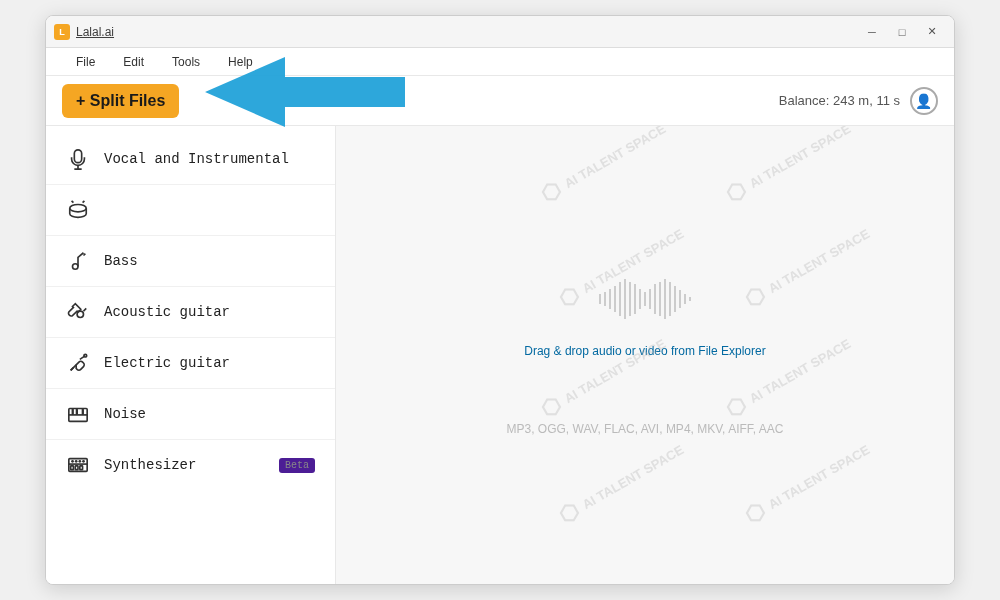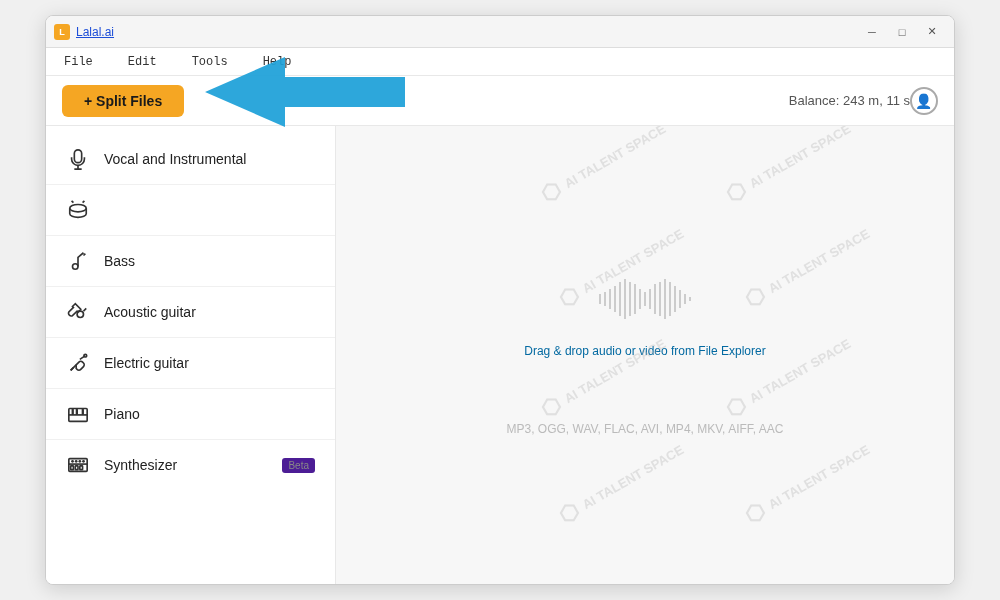--- a/index.html
+++ b/index.html
@@ -51,21 +51,21 @@
       display: flex;
       align-items: center;
       justify-content: center;
       font-size: 9px;
       color: white;
       font-weight: bold;
     }
 
     .title-text {
       font-size: 12px;
-      color: #1d4ed8;
+      color: #404040;
       text-decoration: underline;
     }
 
     .window-controls {
       display: flex;
       gap: 2px;
     }
 
     .win-btn {
       width: 28px;
@@ -81,23 +81,22 @@
       border-radius: 3px;
     }
 
     
     .menu-bar {
       height: 28px;
       background: #fff;
       border-bottom: 1px solid #e8e8e8;
       display: flex;
       align-items: center;
-      padding: 0 8px;
-      gap: 15px;
-      font-family: Liberation Mono, monospace;
+      padding: 0 20px;
+      gap: 8px;
     }
 
     .menu-item {
       padding: 4px 10px;
       font-size: 12px;
       color: #333;
       cursor: pointer;
       border-radius: 3px;
     }
 
@@ -110,33 +109,33 @@
       align-items: center;
       justify-content: space-between;
       padding: 0 16px;
     }
 
     .split-files-btn {
       background: #f5a623;
       color: #1a1a1a;
       border: none;
       border-radius: 6px;
-      padding: 8px 22px;
-      font-size: 14px;
+      padding: 8px 14px;
+      font-size: 16px;
       font-weight: 600;
       cursor: pointer;
       display: flex;
       align-items: center;
       gap: 6px;
     }
 
     .balance-area {
       display: flex;
       align-items: center;
-      gap: 0;
+      gap: 10px;
       font-size: 13px;
       color: #555;
     }
 
     .account-icon {
       width: 28px;
       height: 28px;
       border: 2px solid #aaa;
       border-radius: 50%;
       display: flex;
@@ -164,20 +163,21 @@
     }
 
     .sidebar-item {
       display: flex;
       align-items: center;
       gap: 14px;
       padding: 13px 20px;
       cursor: pointer;
       border-bottom: 1px solid #f0f0f0;
       transition: background 0.15s;
+      font-family: Liberation Mono, monospace;
     }
     .sidebar-item:last-child { border-bottom: none; }
 
     .sidebar-icon {
       width: 24px;
       height: 24px;
       display: flex;
       align-items: center;
       justify-content: center;
       font-size: 18px;
@@ -366,21 +366,21 @@
       <div class="sidebar-item">
         <div class="sidebar-icon">
           <svg width="22" height="22" viewBox="0 0 24 24" fill="none" stroke="#333" stroke-width="1.8">
             <rect x="2" y="6" width="20" height="14" rx="1"></rect>
             <line x1="2" y1="13" x2="22" y2="13"></line>
             <rect x="5" y="6" width="2.5" height="7" rx="1" fill="#333" stroke="none"></rect>
             <rect x="9.5" y="6" width="2.5" height="7" rx="1" fill="#333" stroke="none"></rect>
             <rect x="16" y="6" width="2.5" height="7" rx="1" fill="#333" stroke="none"></rect>
           </svg>
         </div>
-        <span class="sidebar-label">Piano</span>
+        <span class="sidebar-label">Noise</span>
       </div>
 
       <div class="sidebar-item">
         <div class="sidebar-icon">
           <svg width="22" height="22" viewBox="0 0 24 24" fill="none" stroke="#333" stroke-width="1.8">
             <rect x="2" y="5" width="20" height="14" rx="1"></rect>
             <line x1="2" y1="11" x2="22" y2="11"></line>
             <circle cx="6" cy="8" r="1.5" fill="#333" stroke="none"></circle>
             <circle cx="10" cy="8" r="1.5" fill="#333" stroke="none"></circle>
             <circle cx="14" cy="8" r="1.5" fill="#333" stroke="none"></circle>

